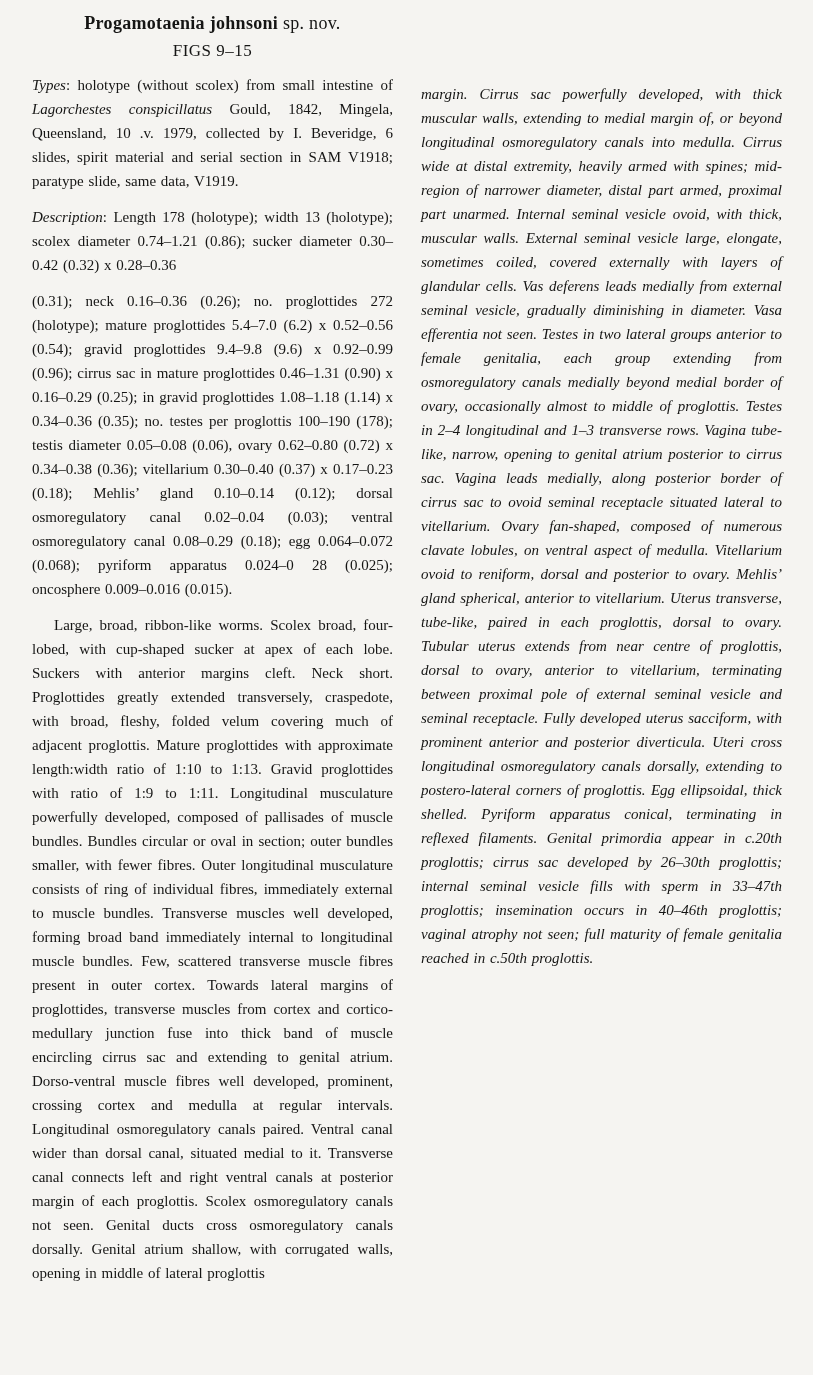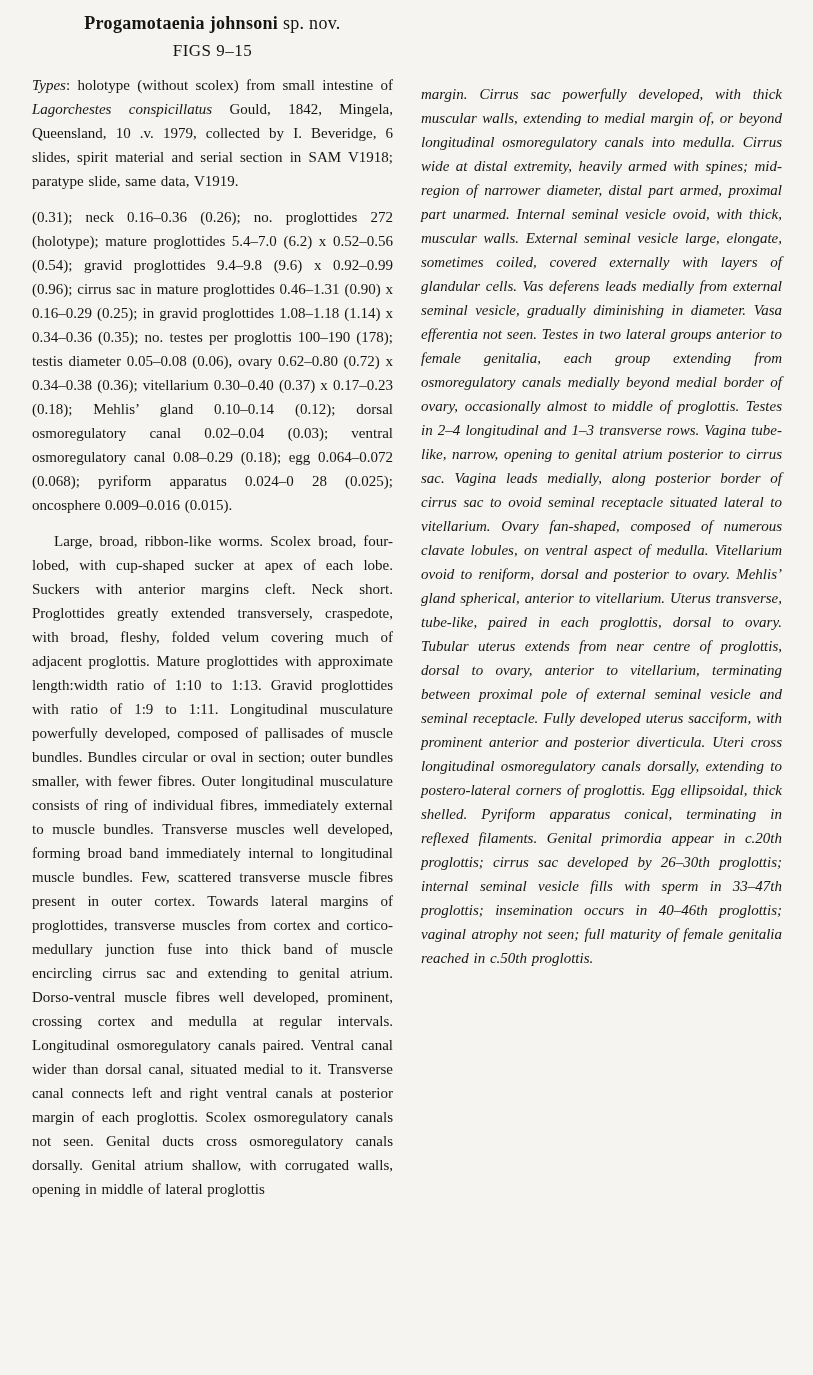--- a/index.html
+++ b/index.html
@@ -70,20 +70,21 @@
 
     <div class="col col-left">
       <div class="header">
         <div class="title-line">
           <span class="bold">Progamotaenia johnsoni</span><span> sp. nov.</span>
         </div>
         <div class="figs-line">FIGS 9–15</div>
       </div>
       <div>
           <p class="para"><span class="italic">Types</span><span>: holotype (without scolex) from small intestine of </span><span class="italic">Lagorchestes conspicillatus</span><span> Gould, 1842, Mingela, Queensland, 10 .v. 1979, collected by I. Beveridge, 6 slides, spirit material and serial section in SAM V1918; paratype slide, same data, V1919.</span></p>
+          <p class="para"><span class="italic">Description</span><span>: Length 178 (holotype); width 13 (holotype); scolex diameter 0.74–1.21 (0.86); sucker diameter 0.30–0.42 (0.32) x 0.28–0.36</span></p>
           <p class="para"><span>(0.31); neck 0.16–0.36 (0.26); no. proglottides 272 (holotype); mature proglottides 5.4–7.0 (6.2) x 0.52–0.56 (0.54); gravid proglottides 9.4–9.8 (9.6) x 0.92–0.99 (0.96); cirrus sac in mature proglottides 0.46–1.31 (0.90) x 0.16–0.29 (0.25); in gravid proglottides 1.08–1.18 (1.14) x 0.34–0.36 (0.35); no. testes per proglottis 100–190 (178); testis diameter 0.05–0.08 (0.06), ovary 0.62–0.80 (0.72) x 0.34–0.38 (0.36); vitellarium 0.30–0.40 (0.37) x 0.17–0.23 (0.18); Mehlis’ gland 0.10–0.14 (0.12); dorsal osmoregulatory canal 0.02–0.04 (0.03); ventral osmoregulatory canal 0.08–0.29 (0.18); egg 0.064–0.072 (0.068); pyriform apparatus 0.024–0 28 (0.025); oncosphere 0.009–0.016 (0.015).</span></p>
           <p class="para indent"><span>Large, broad, ribbon-like worms. Scolex broad, four-lobed, with cup-shaped sucker at apex of each lobe. Suckers with anterior margins cleft. Neck short. Proglottides greatly extended transversely, craspedote, with broad, fleshy, folded velum covering much of adjacent proglottis. Mature proglottides with approximate length:width ratio of 1:10 to 1:13. Gravid proglottides with ratio of 1:9 to 1:11. Longitudinal musculature powerfully developed, composed of pallisades of muscle bundles. Bundles circular or oval in section; outer bundles smaller, with fewer fibres. Outer longitudinal musculature consists of ring of individual fibres, immediately external to muscle bundles. Transverse muscles well developed, forming broad band immediately internal to longitudinal muscle bundles. Few, scattered transverse muscle fibres present in outer cortex. Towards lateral margins of proglottides, transverse muscles from cortex and cortico-medullary junction fuse into thick band of muscle encircling cirrus sac and extending to genital atrium. Dorso-ventral muscle fibres well developed, prominent, crossing cortex and medulla at regular intervals. Longitudinal osmoregulatory canals paired. Ventral canal wider than dorsal canal, situated medial to it. Transverse canal connects left and right ventral canals at posterior margin of each proglottis. Scolex osmoregulatory canals not seen. Genital ducts cross osmoregulatory canals dorsally. Genital atrium shallow, with corrugated walls, opening in middle of lateral proglottis</span></p>
         </div>
     </div>
 
     <div class="col col-right">
       <div>
           <p class="para"><span>margin. Cirrus sac powerfully developed, with thick muscular walls, extending to medial margin of, or beyond longitudinal osmoregulatory canals into medulla. Cirrus wide at distal extremity, heavily armed with spines; mid-region of narrower diameter, distal part armed, proximal part unarmed. Internal seminal vesicle ovoid, with thick, muscular walls. External seminal vesicle large, elongate, sometimes coiled, covered externally with layers of glandular cells. Vas deferens leads medially from external seminal vesicle, gradually diminishing in diameter. Vasa efferentia not seen. Testes in two lateral groups anterior to female genitalia, each group extending from osmoregulatory canals medially beyond medial border of ovary, occasionally almost to middle of proglottis. Testes in 2–4 longitudinal and 1–3 transverse rows. Vagina tube-like, narrow, opening to genital atrium posterior to cirrus sac. Vagina leads medially, along posterior border of cirrus sac to ovoid seminal receptacle situated lateral to vitellarium. Ovary fan-shaped, composed of numerous clavate lobules, on ventral aspect of medulla. Vitellarium ovoid to reniform, dorsal and posterior to ovary. Mehlis’ gland spherical, anterior to vitellarium. Uterus transverse, tube-like, paired in each proglottis, dorsal to ovary. Tubular uterus extends from near centre of proglottis, dorsal to ovary, anterior to vitellarium, terminating between proximal pole of external seminal vesicle and seminal receptacle. Fully developed uterus sacciform, with prominent anterior and posterior diverticula. Uteri cross longitudinal osmoregulatory canals dorsally, extending to postero-lateral corners of proglottis. Egg ellipsoidal, thick shelled. Pyriform apparatus conical, terminating in reflexed filaments. Genital primordia appear in c.20th proglottis; cirrus sac developed by 26–30th proglottis; internal seminal vesicle fills with sperm in 33–47th proglottis; insemination occurs in 40–46th proglottis; vaginal atrophy not seen; full maturity of female genitalia reached in c.50th proglottis.</span></p>
         </div>
     </div>

